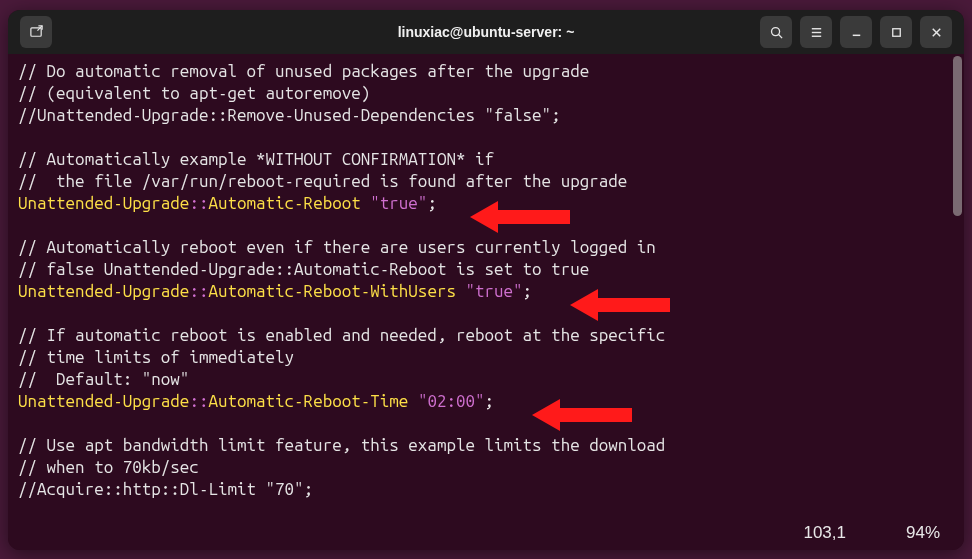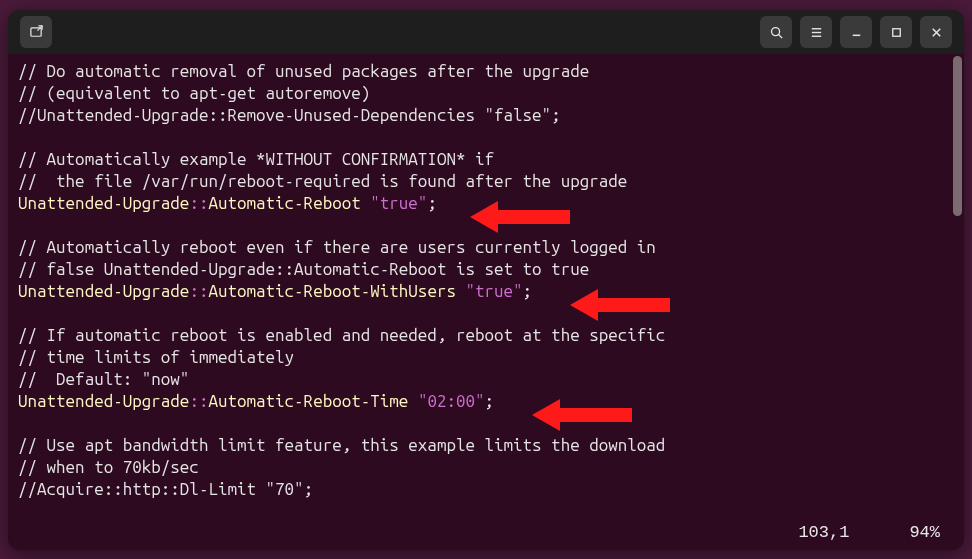--- a/index.html
+++ b/index.html
@@ -63,38 +63,38 @@
     font-family: "Ubuntu Mono","DejaVu Sans Mono","Consolas",monospace;
     font-size: 17px;
     line-height: 22px;
     color: #e8e8e8;
     position: relative;
     border-bottom-left-radius: 12px;
     border-bottom-right-radius: 12px;
     white-space: pre;
   }
   .comment { color: #e5e5e5; }
-  .key { color: #fef9c3; }
+  .key { color: #fde047; }
   .dcolon { color: #d070d0; }
   .string { color: #d070d0; }
   .scrollbar {
     position: absolute;
     right: 2px;
     top: 46px;
     width: 9px;
     height: 160px;
     background: #7a6a72;
     border-radius: 5px;
   }
   .status {
     position: absolute;
     bottom: 6px;
     left: 10px;
     right: 10px;
-    font-family: Liberation Mono, monospace;
+    font-family: Liberation Sans, sans-serif;
     font-size: 17px;
     color: #e8e8e8;
     display: flex;
     justify-content: flex-end;
     gap: 60px;
     padding-right: 14px;
   }
   .arrow {
     position: absolute;
     pointer-events: none;
@@ -109,20 +109,21 @@
 <div class="window">
 
   <div class="titlebar">
     <div class="tbtn">
       <svg viewBox="0 0 16 16">
           <rect x="2" y="3" width="11" height="9" rx="1" fill="none" stroke="#e6e6e6" stroke-width="1.3"></rect>
           <path d="M10 1 h4 v4" fill="none" stroke="#e6e6e6" stroke-width="1.3"></path>
           <line x1="14" y1="1" x2="9" y2="6" stroke="#e6e6e6" stroke-width="1.3"></line>
         </svg>
     </div>
+    <div class="title">linuxiac@ubuntu-server: ~</div>
     <div class="spacer"></div>
     <div class="tbtn right">
       <svg viewBox="0 0 16 16">
           <circle cx="7" cy="7" r="4.3" fill="none" stroke="#e6e6e6" stroke-width="1.4"></circle>
           <line x1="10.2" y1="10.2" x2="14" y2="14" stroke="#e6e6e6" stroke-width="1.4"></line>
         </svg>
     </div>
     <div class="tbtn right">
       <svg viewBox="0 0 16 16">
           <line x1="3" y1="4" x2="13" y2="4" stroke="#e6e6e6" stroke-width="1.5"></line>

